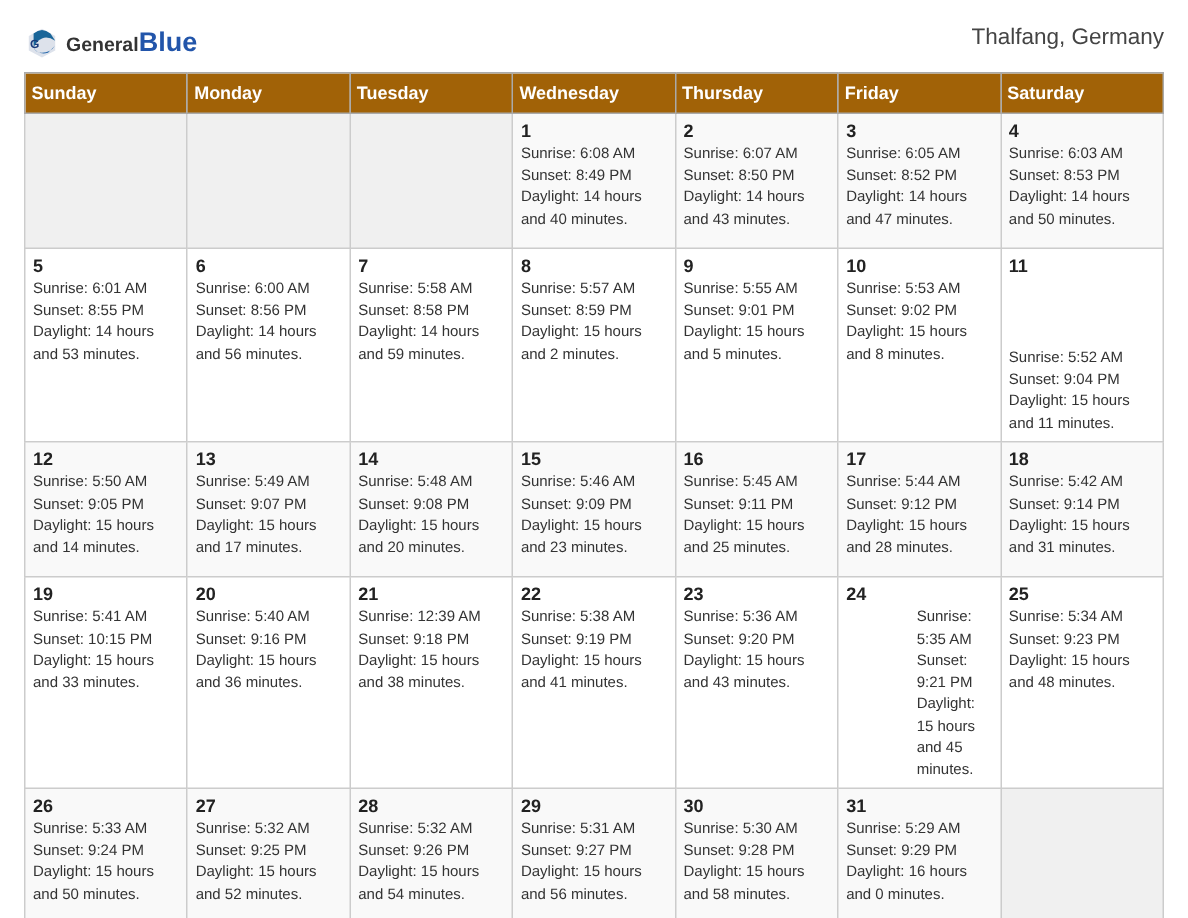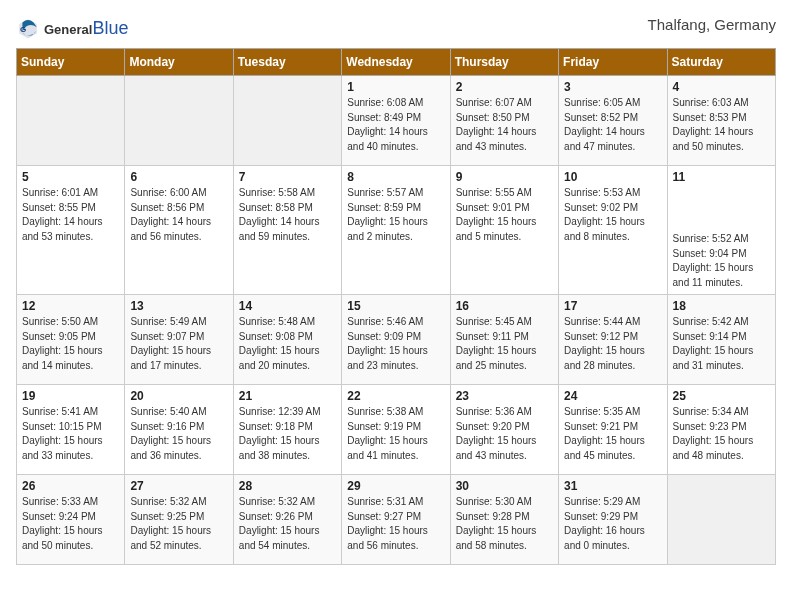--- a/index.html
+++ b/index.html
@@ -85,21 +85,21 @@
 
 <div class="header">
   <div class="logo">
     <svg class="logo-icon" viewBox="0 0 30 30" xmlns="http://www.w3.org/2000/svg">
       <polygon points="15,4 26,10 26,22 15,28 4,22 4,10" fill="#1a3a7a" opacity="0.15"></polygon>
       <path d="M8,8 Q15,2 22,8 L26,14 Q20,10 15,12 Q10,14 8,20 Z" fill="#1a6699"></path>
       <path d="M8,20 Q12,26 20,24 L26,18 Q22,24 15,24 Q10,24 8,20 Z" fill="#2266aa"></path>
       <text x="5" y="20" font-size="10" font-weight="bold" fill="#1a3a7a" font-family="Arial">G</text>
     </svg>
     <div>
-      <span style="font-size:13px;font-weight:bold;color:#333;">General</span><span style="font-size:18px;font-weight:normal;color:#2255aa;margin-top:12px;">Blue</span>
+      <span style="font-size:13px;font-weight:bold;color:#333;">General</span><span style="font-size:18px;font-weight:bold;color:#2255aa;margin-top:12px;">Blue</span>
     </div>
   </div>
   <div class="title-block">
     <div class="title-location">Thalfang, Germany</div>
   </div>
 </div>
 
 <table>
   <thead>
     <tr>
@@ -279,21 +279,21 @@
         </td>
         <td>
           <span class="day-num">23</span>
           <div class="day-info" style="white-space: pre-line;">Sunrise: 5:36 AM
 Sunset: 9:20 PM
 Daylight: 15 hours
 and 43 minutes.</div>
         </td>
         <td>
           <span class="day-num">24</span>
-          <div class="day-info" style="white-space: pre-line;">Sunrise: 5:35 AM
+          <div class="day-info" style="white-space: pre-line; margin-left: 47px;">Sunrise: 5:35 AM
 Sunset: 9:21 PM
 Daylight: 15 hours
 and 45 minutes.</div>
         </td>
         <td>
           <span class="day-num">25</span>
           <div class="day-info" style="white-space: pre-line;">Sunrise: 5:34 AM
 Sunset: 9:23 PM
 Daylight: 15 hours
 and 48 minutes.</div>

